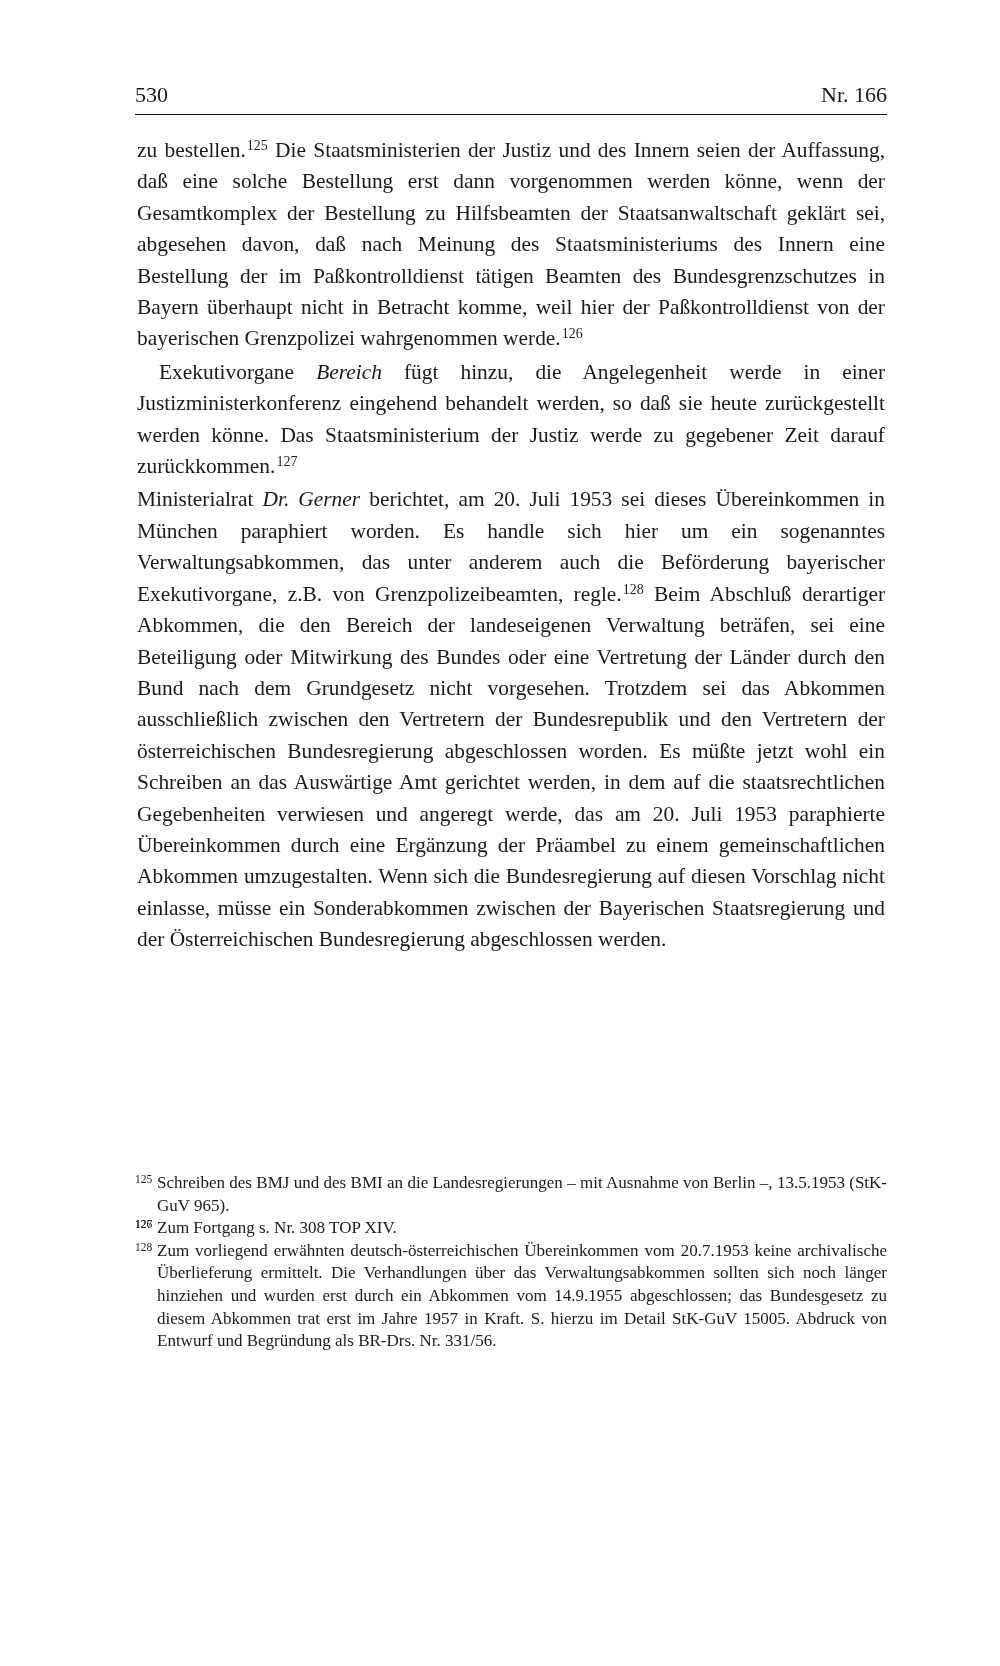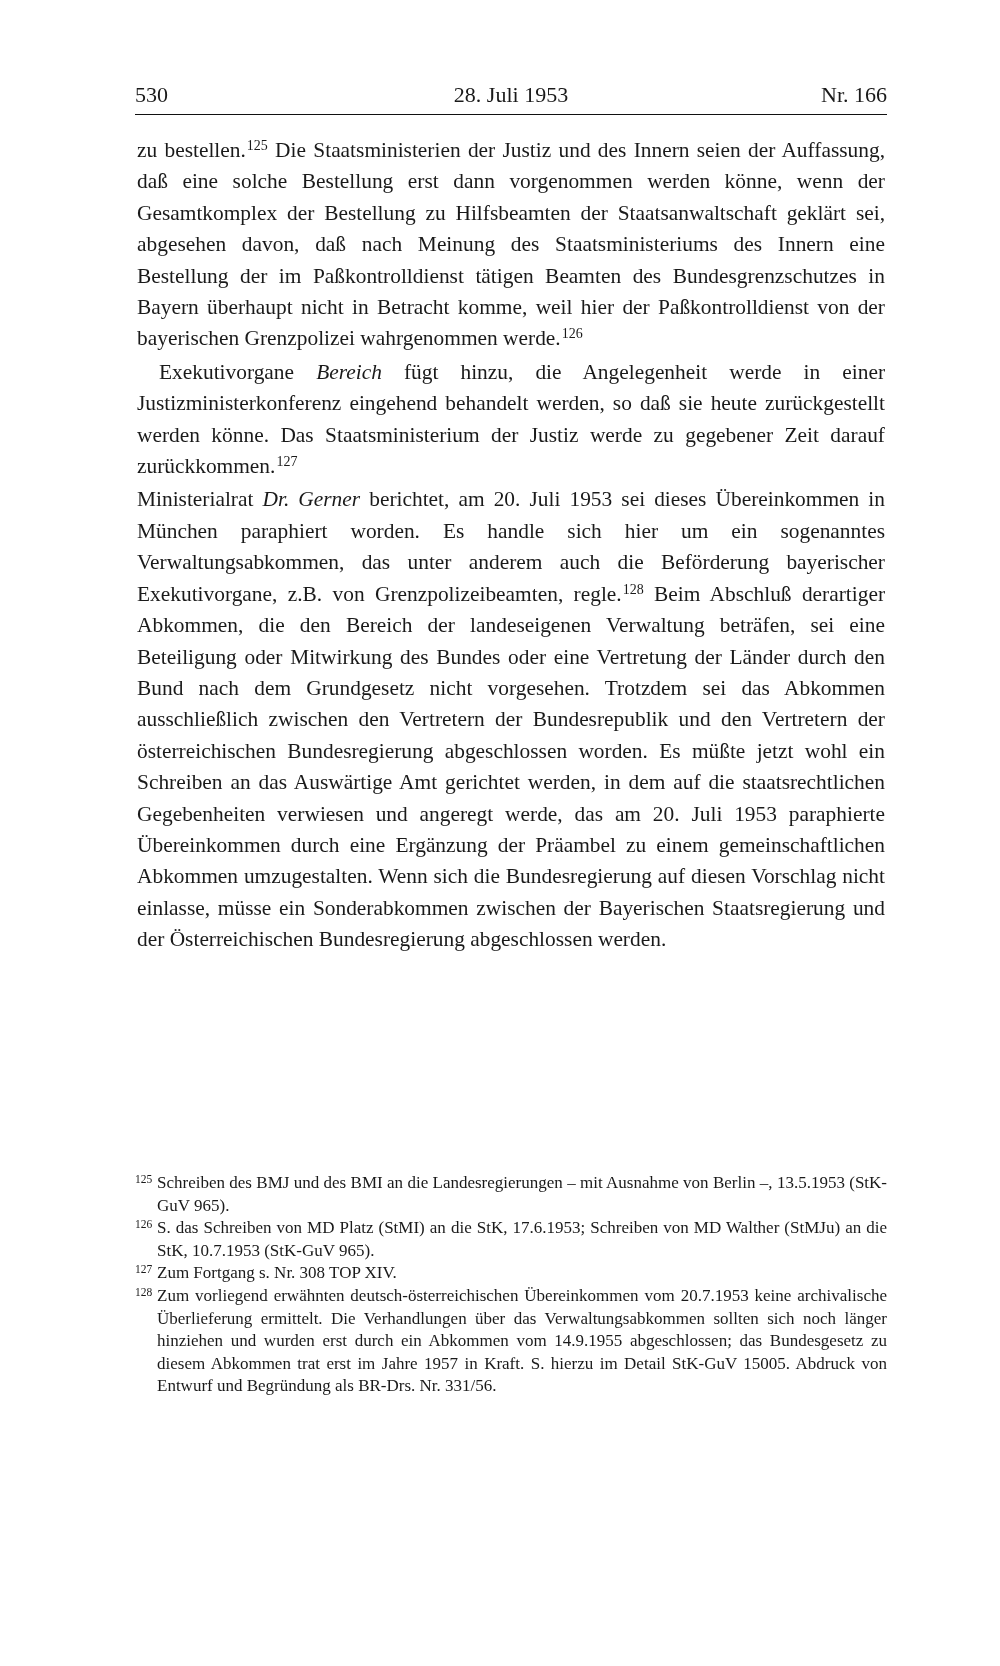--- a/index.html
+++ b/index.html
@@ -82,21 +82,20 @@
       font-size: 11.5px;
     }
   </style>
 </head>
 <body>
 
 <div class="page">
 
   <div class="running-head">
     <span class="left">530</span>
-    <span class="center">28. Juli 1953</span>
     <span class="right">Nr. 166</span>
   </div>
 
   <div class="body-text">
 
     <p><span>zu bestellen.</span><span class="fn-ref">125</span><span> Die Staatsministerien der Justiz und des Innern seien der Auffassung, daß eine solche Bestellung erst dann vorgenommen werden könne, wenn der Gesamtkomplex der Bestellung zu Hilfsbeamten der Staatsanwaltschaft geklärt sei, abgesehen davon, daß nach Meinung des Staatsministeriums des Innern eine Bestellung der im Paßkontrolldienst tätigen Beamten des Bundesgrenzschutzes in Bayern überhaupt nicht in Betracht komme, weil hier der Paßkontrolldienst von der bayerischen Grenzpolizei wahrgenommen werde.</span><span class="fn-ref">126</span></p>
 
     <p class="indent"><span>Exekutivorgane </span><em>Bereich</em><span> fügt hinzu, die Angelegenheit werde in einer Justizministerkonferenz eingehend behandelt werden, so daß sie heute zurückgestellt werden könne. Das Staatsministerium der Justiz werde zu gegebener Zeit darauf zurückkommen.</span><span class="fn-ref">127</span></p>
 
     <p class="agenda-heading"><span class="roman"></span><span></span></p>
@@ -106,21 +105,20 @@
   </div>
 </div>
 
 <div class="footnotes">
   <p class="footnote">
     <span class="fn-num">125</span>
     <span>Schreiben des BMJ und des BMI an die Landesregierungen – mit Ausnahme von Berlin –, 13.5.1953 (StK-GuV 965).</span>
   </p>
   <p class="footnote">
     <span class="fn-num">126</span>
-    <span>S. das Schreiben von MD Platz (StMI) an die StK, 17.6.1953; Schreiben von MD Walther (StMJu) an die StK, 10.7.1953 (StK-GuV 965).</span>
   </p>
   <p class="footnote">
     <span class="fn-num">127</span>
     <span>Zum Fortgang s. Nr. 308 TOP XIV.</span>
   </p>
   <p class="footnote">
     <span class="fn-num">128</span>
     <span>Zum vorliegend erwähnten deutsch-österreichischen Übereinkommen vom 20.7.1953 keine archivalische Überlieferung ermittelt. Die Verhandlungen über das Verwaltungsabkommen sollten sich noch länger hinziehen und wurden erst durch ein Abkommen vom 14.9.1955 abgeschlossen; das Bundesgesetz zu diesem Abkommen trat erst im Jahre 1957 in Kraft. S. hierzu im Detail StK-GuV 15005. Abdruck von Entwurf und Begründung als BR-Drs. Nr. 331/56.</span>
   </p>
 </div>

